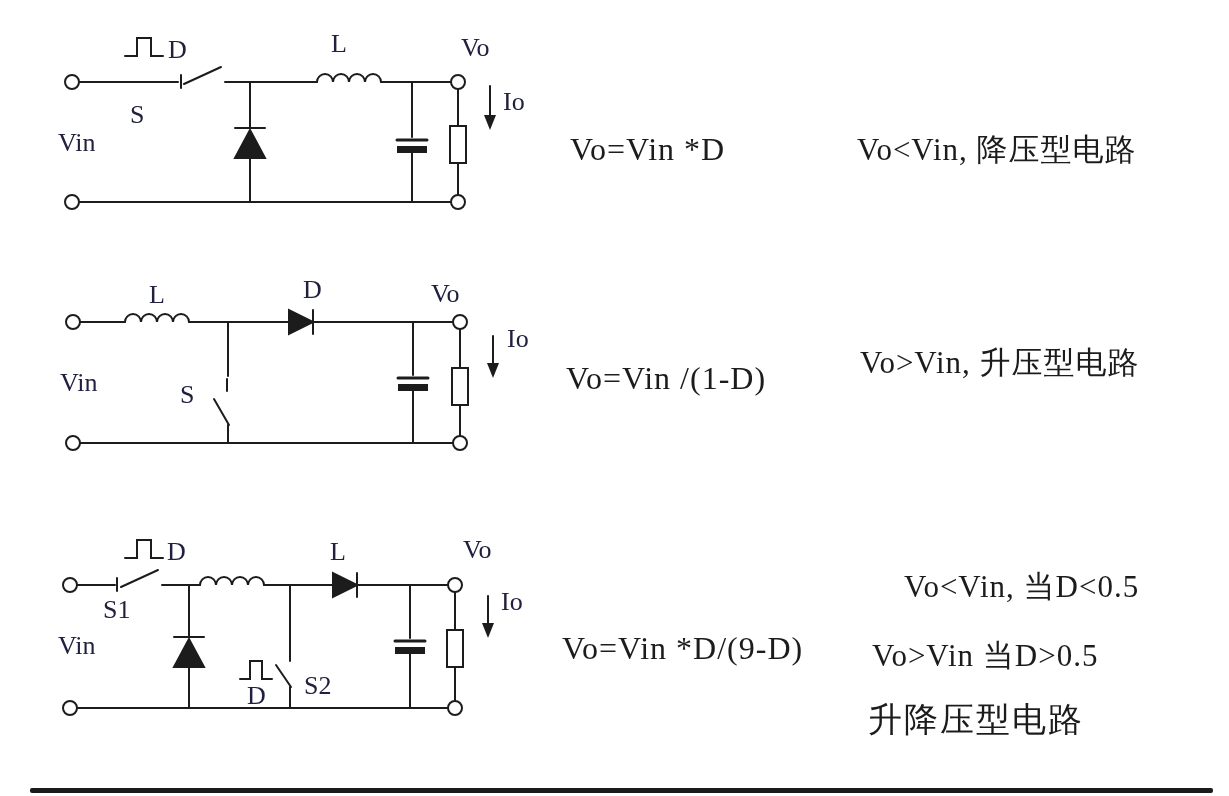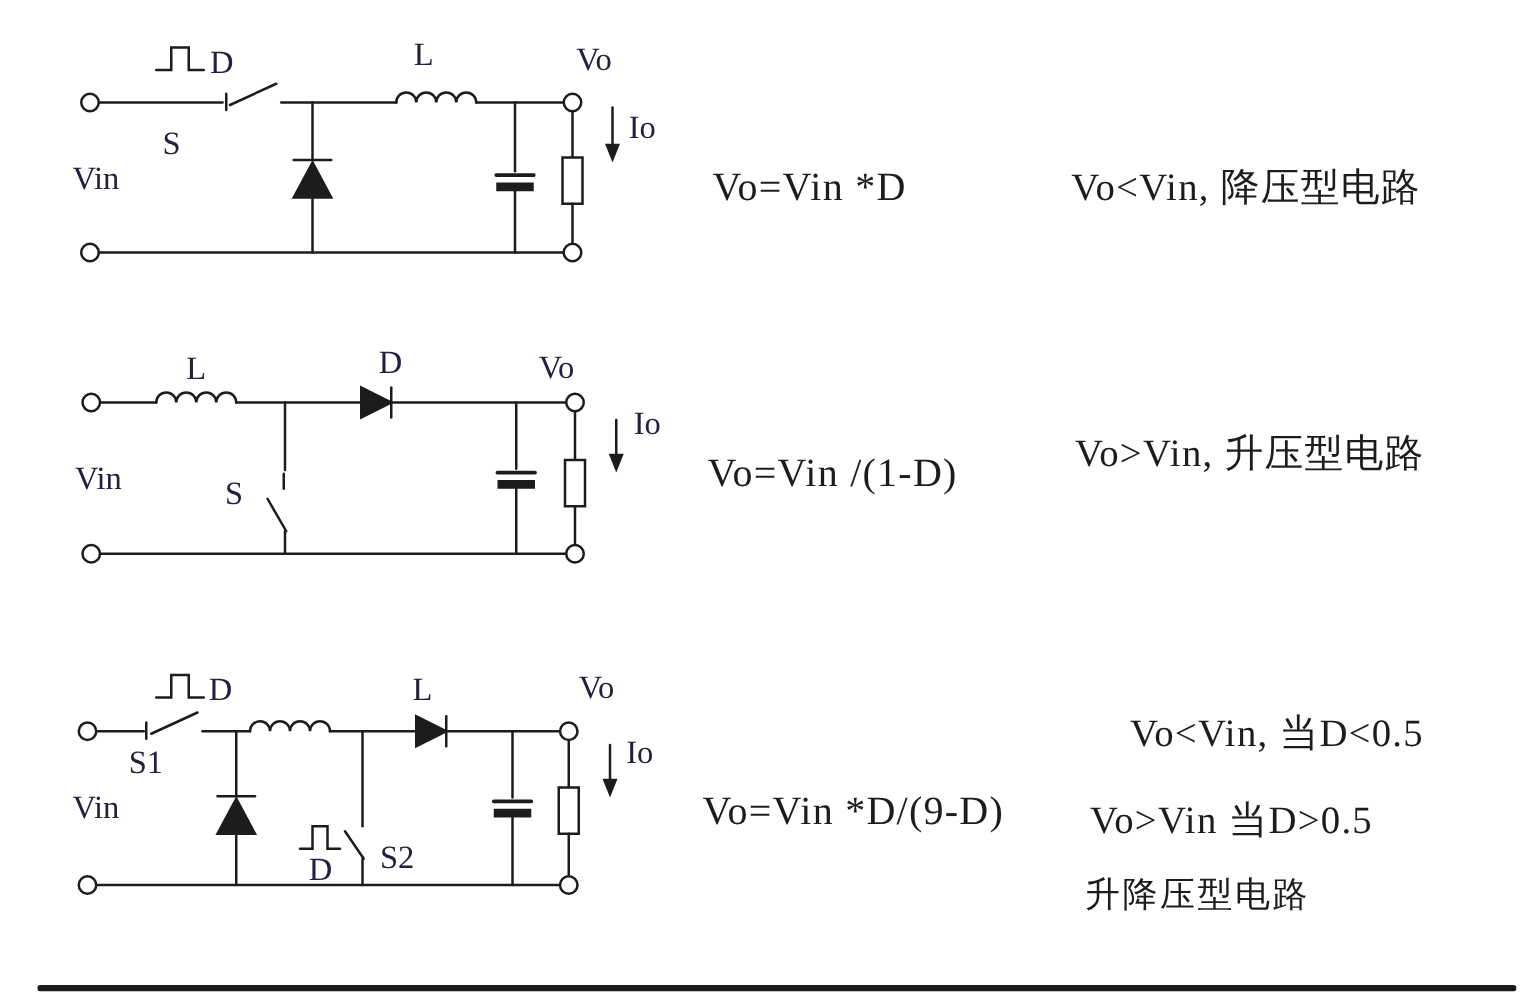--- a/index.html
+++ b/index.html
@@ -22,21 +22,21 @@
     fill:#21213f;
   }
   .txt{
     position:absolute;
     color:#1c1c1c;
     white-space:nowrap;
     font-family:"Liberation Serif","DejaVu Serif",serif;
   }
   .formula{font-size:32px;letter-spacing:1px;}
   .desc{font-size:31px;letter-spacing:1px;}
-  .desc-big{font-size:28px;letter-spacing:2px;}
+  .desc-big{font-size:34px;letter-spacing:2px;}
   .watermark{
     position:absolute;left:920px;top:706px;
     display:flex;align-items:center;gap:4px;
     z-index:5;
   }
   .watermark .wm-text{
     color:#c8c8c8;
     font-size:42px;
     letter-spacing:3px;
     white-space:nowrap;

